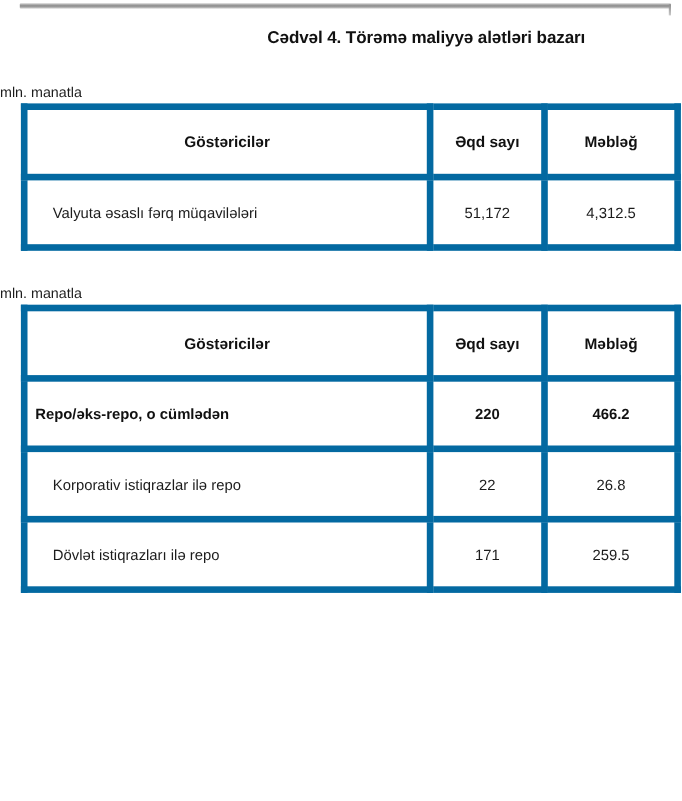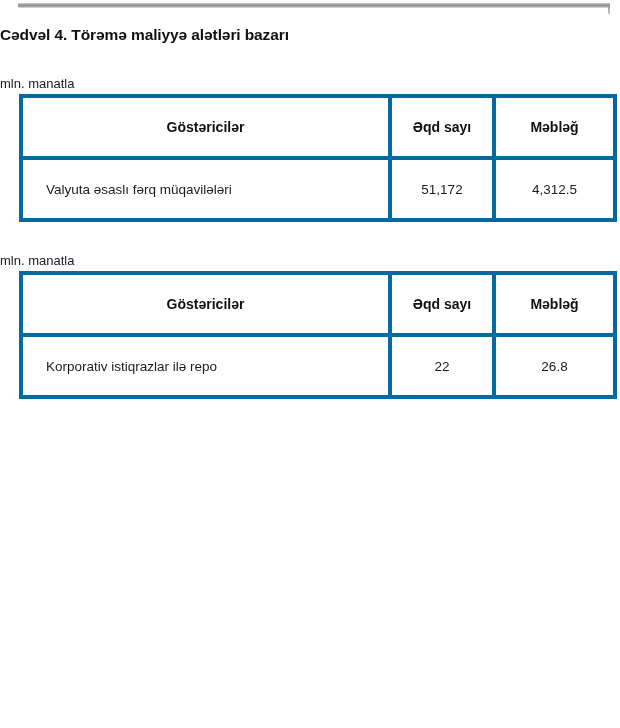--- a/index.html
+++ b/index.html
@@ -39,21 +39,21 @@
     position: absolute;
     top: 8px;
     left: 0;
     width: 620px;
   }
 
   .table-title {
     font-size: 15.5px;
     line-height: 21px;
     font-weight: bold;
-    text-align: left;
+    text-align: right;
     color: #111111;
     margin: 16px 88px 0 0;
     letter-spacing: -0.1px;
   }
   .table-title.second {
     margin-top: 19px;
   }
 
   .unit-label {
     font-size: 13px;
@@ -68,21 +68,21 @@
     margin-left: 19px;
     width: 594px;
     background: #ffffff;
   }
   table.data-table col.c-label  { width: 369px; }
   table.data-table col.c-deals  { width: 104px; }
   table.data-table col.c-amount { width: 121px; }
 
   table.data-table th,
   table.data-table td {
-    border: 4px solid #0369a1;
+    border: 6px solid #0369a1;
     vertical-align: middle;
     background: #ffffff;
   }
 
   table.data-table thead th {
     height: 56px;
     font-size: 14px;
     font-weight: bold;
     text-align: center;
     color: #111111;
@@ -152,21 +152,31 @@
         <col class="c-amount">
     </colgroup>
     <thead>
       <tr>
         <th>Göstəricilər</th>
         <th>Əqd sayı</th>
         <th>Məbləğ</th>
       </tr>
     </thead>
     <tbody>
+      <tr class="row-total">
+        <td class="cell-label">Repo/əks-repo, o cümlədən</td>
+        <td class="cell-num">220</td>
+        <td class="cell-num">466.2</td>
+      </tr>
       <tr>
         <td class="cell-label">Korporativ istiqrazlar ilə repo</td>
         <td class="cell-num">22</td>
         <td class="cell-num">26.8</td>
+      </tr>
+      <tr>
+        <td class="cell-label">Dövlət istiqrazları ilə repo</td>
+        <td class="cell-num">171</td>
+        <td class="cell-num">259.5</td>
       </tr>
     </tbody>
   </table>
 
 </div>
 
 </body></html>

